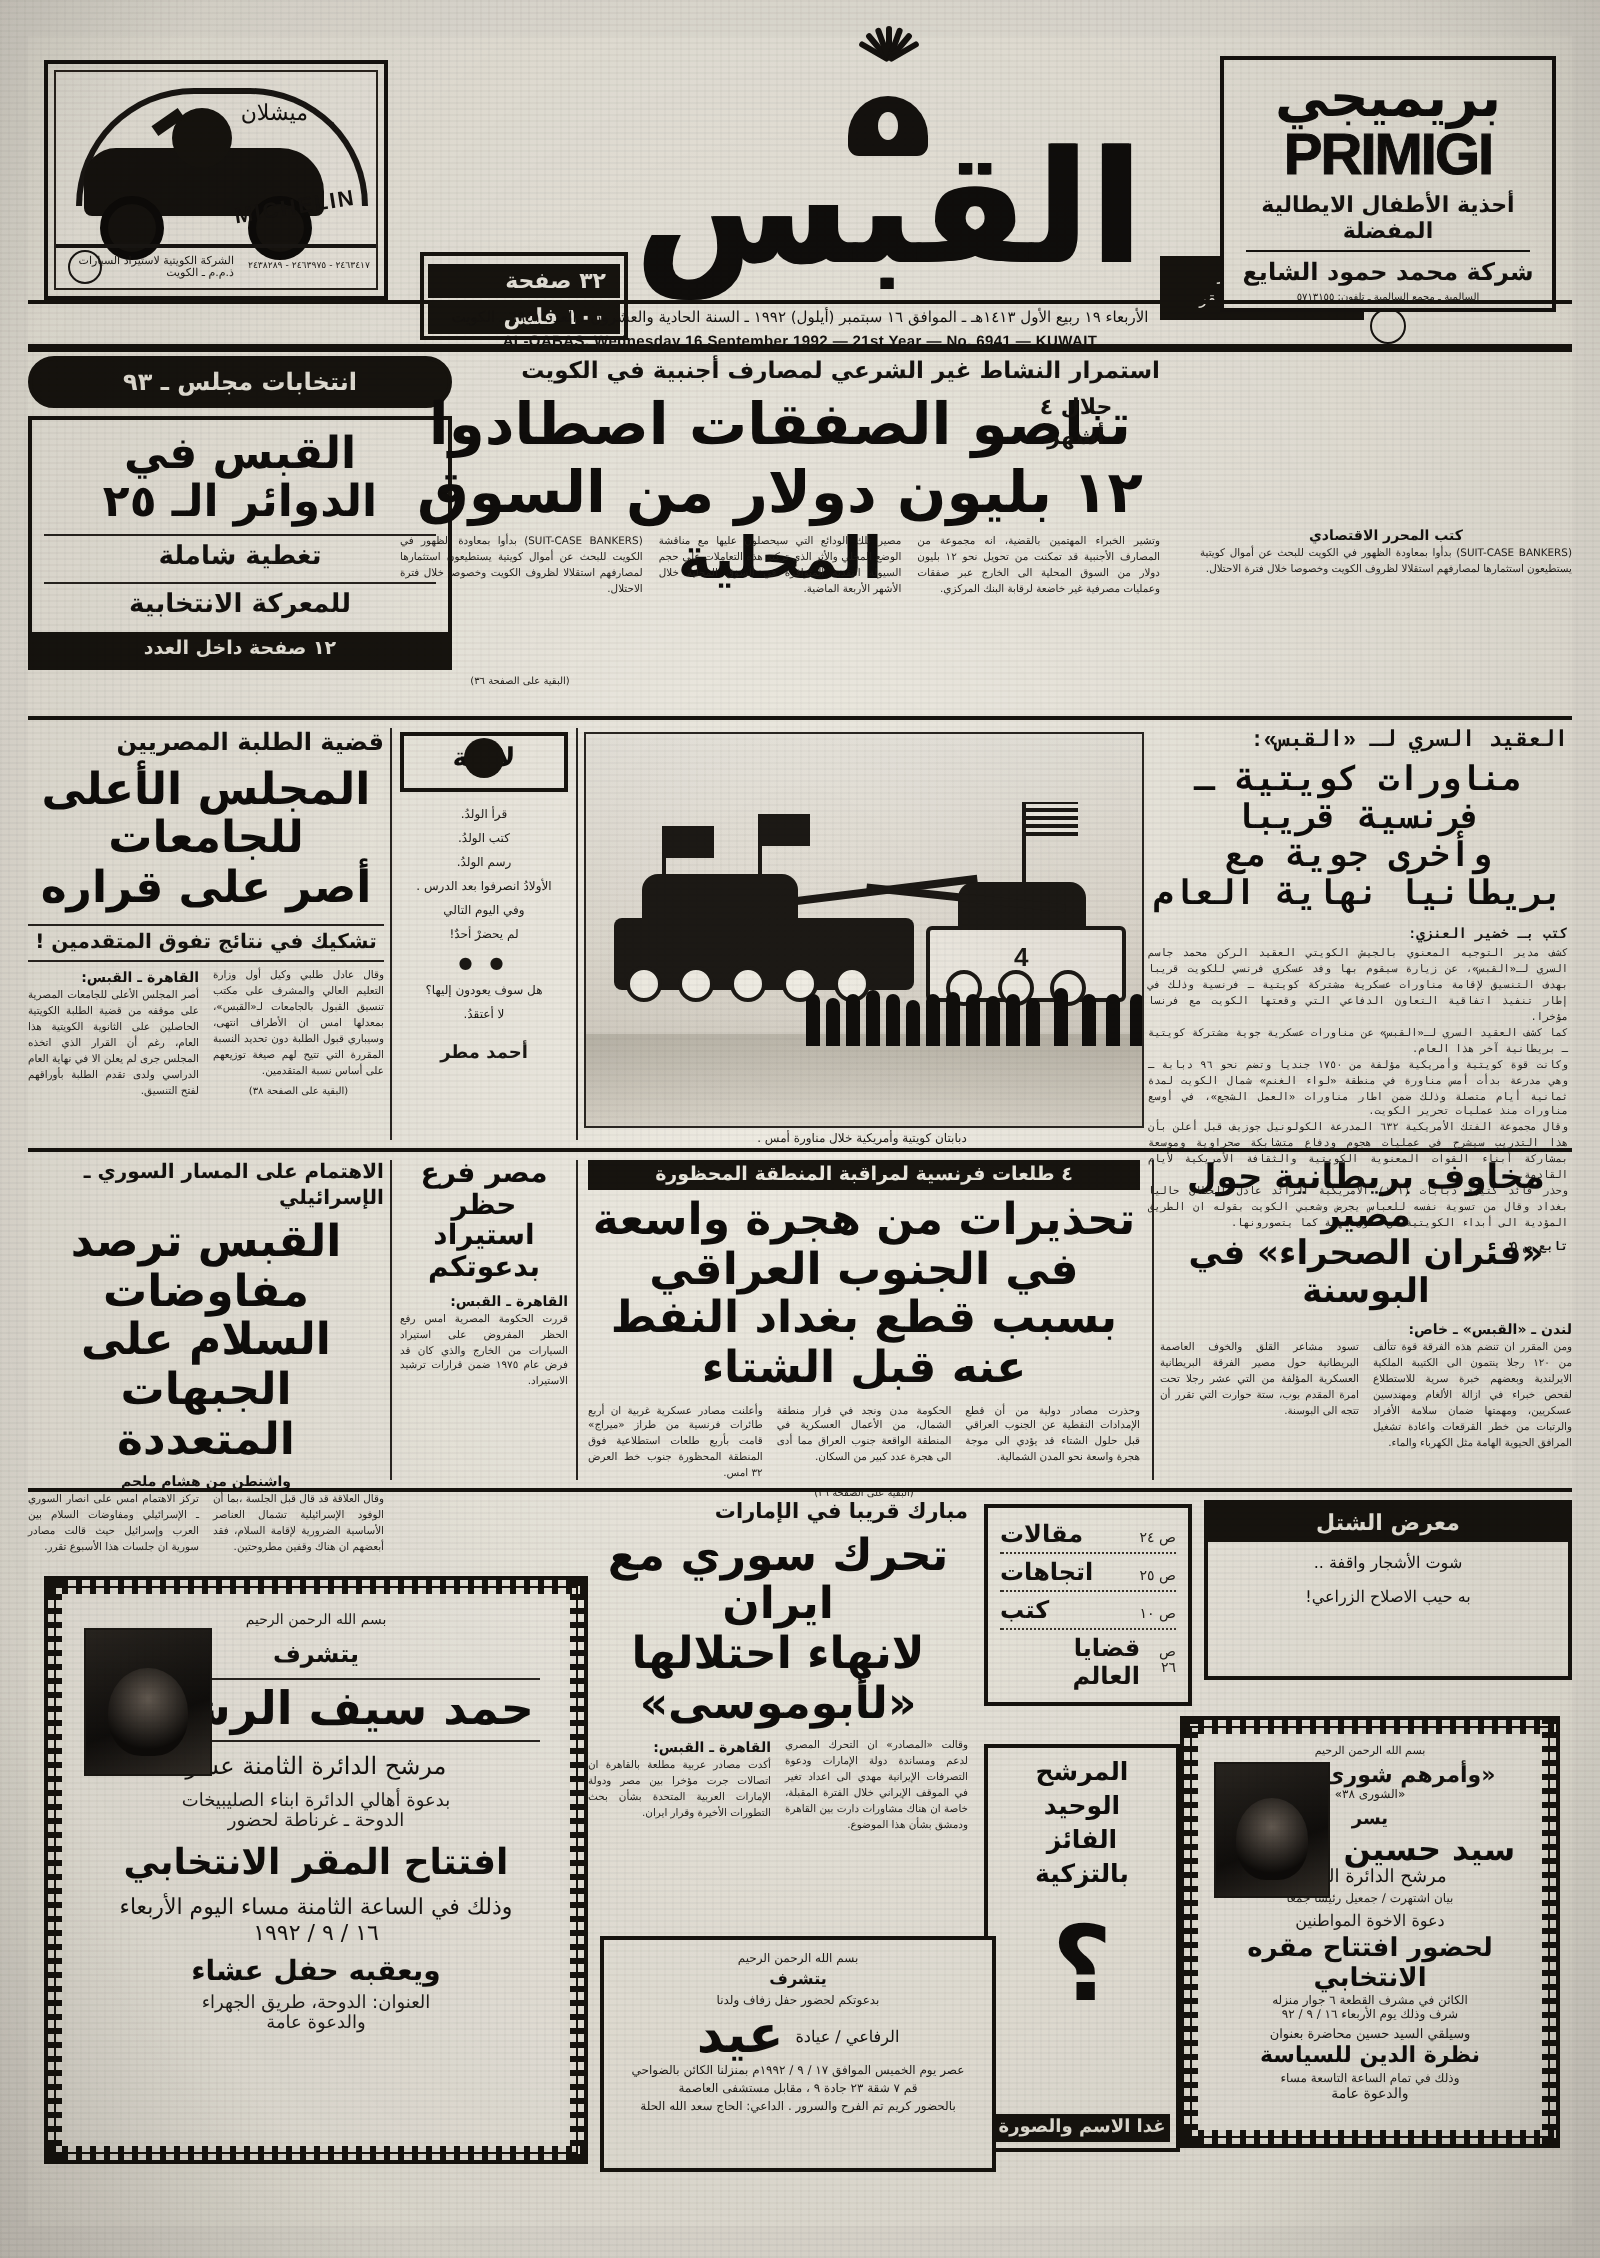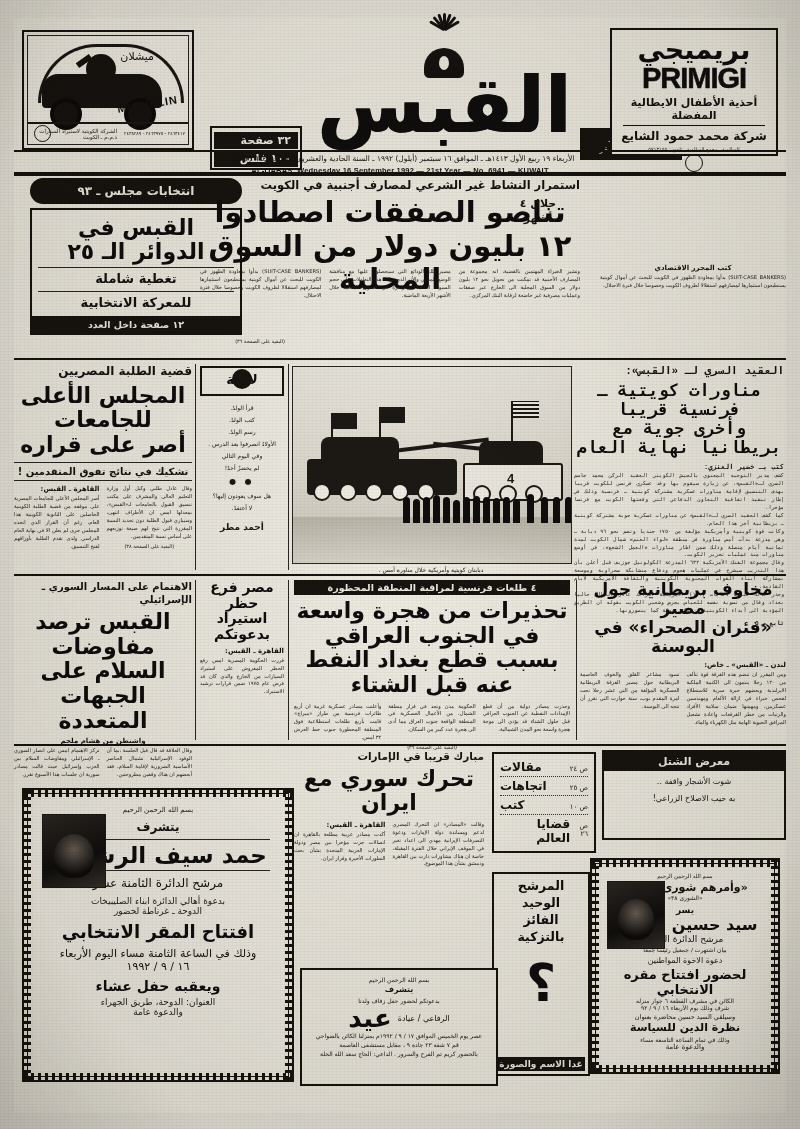--- a/index.html
+++ b/index.html
@@ -34,21 +34,21 @@
   .mich-man{position:absolute;left:58px;top:18px;width:30px;height:30px;border-radius:50%;background:#17140f;}
   .mich-man:after{content:"";position:absolute;left:-10px;top:4px;width:16px;height:6px;background:#17140f;transform:rotate(-35deg);}
   .mich-word{position:absolute;right:10px;bottom:34px;font:700 11px "Liberation Sans",sans-serif;letter-spacing:1px;color:#15120f;transform:rotate(-9deg);}
   .mich-ar{position:absolute;right:34px;top:14px;font-size:11px;color:#15120f;}
   .mich-bar{position:absolute;left:0;right:0;bottom:20px;height:2px;background:#1a1714;}
   .mich-foot{position:absolute;left:0;right:0;bottom:0;height:20px;border-top:1px solid #1a1714;display:flex;align-items:center;}
   .mich-foot .t{font-size:5.5px;line-height:1.15;color:#1d1a16;padding:0 4px;flex:1;text-align:right;}
   .mich-foot .num{font-size:4.6px;line-height:1.15;color:#1d1a16;padding:0 3px;direction:ltr;text-align:left;}
   .mich-seal{position:absolute;left:6px;bottom:2px;width:15px;height:15px;border:1px solid #1a1714;border-radius:50%;}
 
-  .pricebox{position:absolute;left:196px;top:100px;width:92px;height:44px;border:2px solid #17140f;background:#efece3;box-sizing:border-box;padding:2px;}
+  .pricebox{position:absolute;left:196px;top:100px;width:104px;height:44px;border:2px solid #17140f;background:#efece3;box-sizing:border-box;padding:2px;}
   .priceline{height:17px;margin:1.5px 0;background:#17140f;color:#f0ede5;display:flex;align-items:center;justify-content:space-between;padding:0 7px;font-size:11px;font-weight:700;}
 
   .logo-wrap{position:absolute;left:300px;top:4px;width:260px;height:130px;text-align:center;}
   .logo-sun{position:relative;width:58px;height:48px;margin:0 auto 0;}
   .logo-sun .rays{position:absolute;left:50%;top:0;width:0;height:0;}
   .logo-sun .ray{position:absolute;width:3px;height:17px;background:#15120f;border-radius:2px;transform-origin:50% 100%;bottom:0;left:-1.5px;}
   .logo-sun .dome{position:absolute;left:9px;top:18px;width:40px;height:30px;background:#15120f;border-radius:22px 22px 6px 6px;}
   .logo-sun .drop{position:absolute;left:24px;top:26px;width:10px;height:14px;background:#efece3;border-radius:50% 50% 50% 50%;}
   .logo-ar{font-size:78px;font-weight:700;line-height:.82;color:#100e0c;letter-spacing:-2px;margin-top:-4px;
            text-shadow:1px 0 0 #100e0c;}
@@ -84,21 +84,21 @@
 
   .body-col{font-size:5.2px;line-height:1.52;color:#201d19;text-align:justify;}
   .byline{font-size:7px;font-weight:700;color:#15120f;margin-bottom:2px;}
 
   .cap{font-size:6px;color:#1c1915;text-align:center;}
 
   
   .lead{position:absolute;left:200px;top:178px;width:380px;}
   .lead .hl-xl{font-size:29px;}
 
-  .leftcol{position:absolute;left:30px;top:178px;width:212px;}
+  .leftcol{position:absolute;left:14px;top:178px;width:212px;}
   .elecbox{border:2px solid #17140f;border-radius:16px;background:#17140f;color:#efece3;
            text-align:center;font-size:12px;font-weight:700;padding:4px 0;letter-spacing:3px;}
   .elecpanel{border:2px solid #17140f;margin-top:4px;padding:6px 6px 0;background:#efece3;}
   .elec-l1{font-size:22px;font-weight:700;text-align:center;line-height:1.1;color:#100e0c;letter-spacing:3px;}
   .elec-l2{font-size:13px;font-weight:700;text-align:center;line-height:1.35;color:#15120f;letter-spacing:2px;border-top:1px solid #2a2622;padding-top:2px;margin-top:3px;}
   .elec-foot{margin:5px -6px 0;background:#17140f;color:#efece3;text-align:center;font-size:9.5px;font-weight:700;padding:3px 0;letter-spacing:2px;}
 
   .rightcol{position:absolute;right:14px;top:178px;width:186px;}
 
   
@@ -414,20 +414,21 @@
       <div class="body-col" style="flex:1">ومن المقرر ان تنضم هذه الفرقة قوة تتألف من ١٢٠ رجلا ينتمون الى الكتيبة الملكية الايرلندية وبعضهم خبرة سرية للاستطلاع لفحص خبراء في ازالة الألغام ومهندسين عسكريين، ومهمتها ضمان سلامة الأفراد والرتبات من خطر القرقعات واعادة تشغيل المرافق الحيوية الهامة مثل الكهرباء والماء.</div>
       <div class="body-col" style="flex:1">تسود مشاعر القلق والخوف العاصمة البريطانية حول مصير الفرقة البريطانية العسكرية المؤلفة من التي عشر رجلا تحت امرة المقدم بوب، ستة حوارت التي تقرر أن تتجه الى البوسنة.</div>
     </div>
   </div>
 
   <div class="hrule" style="left:14px;top:744px;width:772px;height:2px;background:#17140f;"></div>
 
   <div style="position:absolute;left:294px;top:750px;width:190px;">
     <div class="kicker" style="font-size:10.5px">مبارك قريبا في الإمارات</div>
     <div class="hl hl-lg" style="margin-top:3px">تحرك سوري مع ايران</div>
+    <div class="hl hl-lg">لانهاء احتلالها «لأبوموسى»</div>
     <div style="display:flex;gap:7px;margin-top:5px;">
       <div class="body-col" style="flex:1">وقالت «المصادر» ان التحرك المصري لدعم ومساندة دولة الإمارات ودعوة التصرفات الإيرانية مهدي الى اعداد تغير في الموقف الإيراني خلال الفترة المقبلة، خاصة ان هناك مشاورات دارت بين القاهرة ودمشق بشأن هذا الموضوع.</div>
       <div style="flex:1">
         <div class="byline">القاهرة ـ القبس:</div>
         <div class="body-col">أكدت مصادر عربية مطلعة بالقاهرة ان اتصالات جرت مؤخرا بين مصر ودولة الإمارات العربية المتحدة بشأن بحث التطورات الأخيرة وقرار ايران.</div>
       </div>
     </div>
   </div>
 
   <div class="indexbox" style="position:absolute;left:492px;top:752px;width:88px;">

